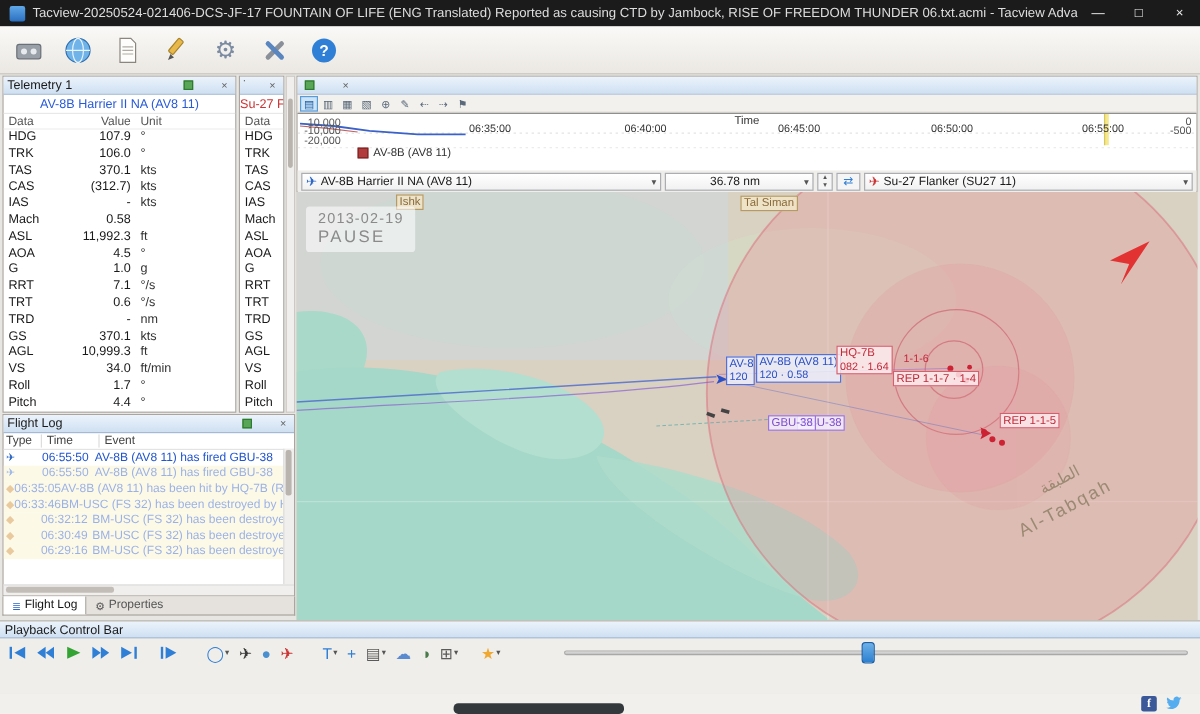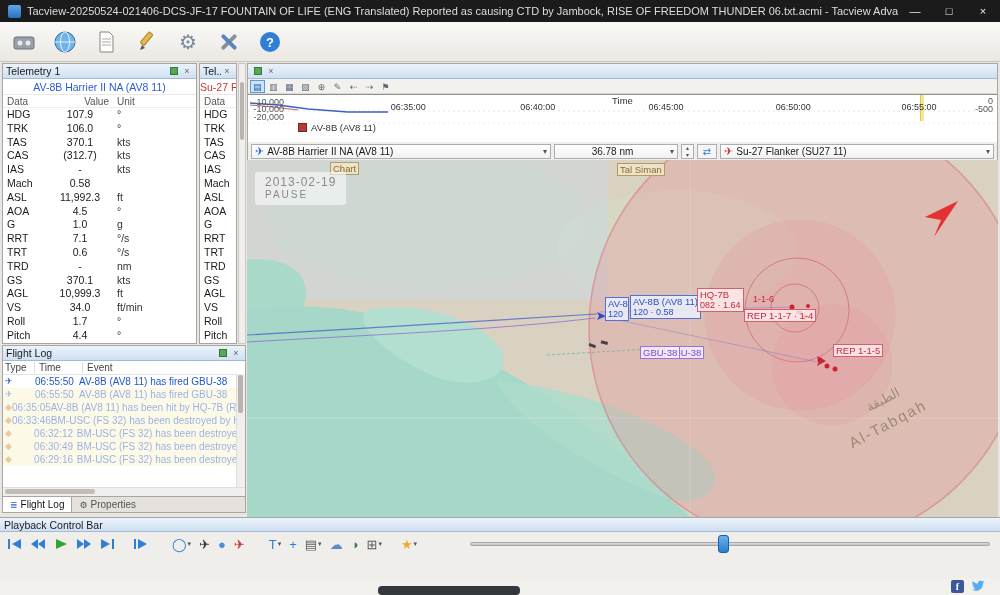--- a/index.html
+++ b/index.html
@@ -13,33 +13,33 @@
   .wctrl { display:flex; height:22px; }
   .wctrl span { width:34px; text-align:center; line-height:22px; font-size:11px; color:#eee; }
 
   
   .toolbar { position:absolute; left:0; top:22px; width:1000px; height:40px; background:linear-gradient(#faf9f7,#ebe8e3); border-bottom:1px solid #c9c5bf; display:flex; align-items:center; gap:9px; padding-left:8px; }
   .tbtn { width:32px; height:32px; display:flex; align-items:center; justify-content:center; border-radius:3px; }
   .tbtn .g { font-size:20px; }
 
   
   .panel { position:absolute; background:#fff; border:1px solid #aaa69f; }
-  .phead { height:15px; background:linear-gradient(#ebf3fc,#cfe0f2); border-bottom:1px solid #a4bad4; display:flex; align-items:center; padding:0 3px; font-size:10.5px; }
+  .phead { height:15px; background:linear-gradient(#ebf3fc,#cfe0f2); border-bottom:1px solid #a4bad4; display:flex; align-items:center; padding:0 3px; font-size:10.5px;gap:17px; }
   .ptitle { flex:1; white-space:nowrap; overflow:hidden; }
   .hico { width:12px; text-align:center; font-size:9px; color:#666; line-height:13px; }
   .hgreen { width:8px; height:8px; background:#59a659; border:1px solid #2e7a2e; margin:0 3px; }
 
   #telemetry1 { left:2px; top:63px; width:195px; height:281px; }
   #telemetry2 { left:199px; top:63px; width:38px; height:281px; }
   .tsub { text-align:center; font-size:10.5px; padding:2px 0 1px; border-bottom:1px solid #e8e8e8; white-space:nowrap; overflow:hidden; }
   .tsub.blue { color:#2a5bd7; } .tsub.red { color:#cc3333; }
   .thead { display:flex; font-size:10px; color:#555; padding:1px 4px 0; border-bottom:1px solid #eee; }
   .thead .c-data { width:44px; } .thead .c-val { width:58px; text-align:right; } .thead .c-unit { padding-left:8px; }
   .trow { display:flex; padding:0 4px; font-size:10.5px; height:13.8px; line-height:13.8px; }
-  .trow .c-data { width:44px; } .trow .c-val { width:58px; text-align:center; } .trow .c-unit { padding-left:8px; color:#333; }
+  .trow .c-data { width:44px; } .trow .c-val { width:58px; text-align:right; } .trow .c-unit { padding-left:8px; color:#333; }
   .trow2 { padding:0 4px; font-size:10.5px; height:13.8px; line-height:13.8px; }
   #telscroll { position:absolute; left:238px; top:63px; width:8px; height:281px; background:#f0efed; border:1px solid #ccc8c2; }
   #telscroll .thumb { margin:18px 1px 0; width:4px; height:58px; background:#b9b5ae; border-radius:2px; }
 
   
   #chartpanel { left:247px; top:63px; width:751px; height:97px; }
   #ctoolbar { height:15px; background:#f3f1ee; border-bottom:1px solid #ddd9d2; display:flex; align-items:center; padding-left:2px; gap:1px; }
   .cbtn { width:15px; height:13px; font-size:9px; line-height:12px; text-align:center; color:#5a6a7a; border:1px solid transparent; }
   .cbtn.active { background:#cde4f7; border-color:#5b9bd5; color:#1f5fa8; }
   #plot { position:relative; height:48px; border-top:1px solid #8f8f8f; overflow:hidden; }
@@ -64,21 +64,21 @@
   .mlabel { position:absolute; font-size:9.5px; line-height:11px; padding:0 2px; border:1px solid; white-space:nowrap; }
   .mlabel .ml-sub { display:block; font-size:9px; }
   .mlabel.blue { color:#2a50c8; border-color:#5570d4; background:rgba(235,242,255,0.82); }
   .mlabel.red { color:#c22a3a; border-color:#d4606e; background:rgba(255,238,240,0.82); }
   .mlabel.purple { color:#7a4ad0; border-color:#9a72de; background:rgba(245,238,255,0.85); }
   .mlabel.red-text { color:#c22a3a; border:none; background:none; font-size:9px; }
   .mlabel.place { color:#8a6a3a; border-color:#b59a68; background:rgba(240,228,200,0.9); }
   .clockbox { position:absolute; left:8px; top:12px; background:rgba(255,255,255,0.55); border-radius:3px; padding:3px 10px 5px; }
   .cdate { color:#8a8a8a; font-size:12px; letter-spacing:1px; }
   .ctime { font-family:"DejaVu Sans Mono", monospace; font-size:30px; font-weight:bold; color:#555; letter-spacing:3px; line-height:32px; }
-  .cpause { color:#8a8a8a; font-size:10px; letter-spacing:2px; }
+  .cpause { color:#8a8a8a; font-size:14px; letter-spacing:2px; }
   .city { position:absolute; left:598px; top:255px; transform:rotate(-28deg); font-size:15px; color:#9b8a72; letter-spacing:2px; }
   .cityar { position:absolute; left:618px; top:232px; transform:rotate(-28deg); font-size:13px; color:#9b8a72; }
 
   
   #flightlog { left:2px; top:345px; width:244px; height:152px; }
   .flcols { display:flex; font-size:10px; color:#444; border-bottom:1px solid #e3e3e3; padding:1px 2px; }
   .flcols span { border-right:1px solid #ddd; padding-right:4px; margin-right:4px; }
   .fl-type { width:30px; } .fl-time { width:44px; } .fl-event { flex:1; border-right:none !important; }
   .flrow { display:flex; font-size:10px; height:13px; line-height:13px; padding:0 2px; color:#2255cc; white-space:nowrap; overflow:hidden; }
   .flrow .fl-ico { width:30px; font-size:9px; }
@@ -402,21 +402,21 @@
     <circle cx="552" cy="152" r="2.5" fill="#cc2233"></circle>
     <circle cx="558" cy="157" r="2.5" fill="#cc2233"></circle>
     <circle cx="561" cy="146" r="2" fill="#cc2233"></circle>
     <circle cx="573" cy="200" r="2.5" fill="#cc2233"></circle>
     <circle cx="580" cy="206" r="2.5" fill="#cc2233"></circle>
     <circle cx="588" cy="209" r="2.5" fill="#cc2233"></circle>
     <path d="M570,196 l9,5 l-9,5 l2,-5 Z" fill="#cc2233"></path>
     <path d="M711,41 L678,57 L694,60 L687,77 Z" fill="#e22a2a" opacity="0.95"></path>
   </svg>
   <div id="maplabels">
-      <div class="mlabel place" style="left: 83px; top: 2px;">Chart</div>
+      <div class="mlabel place" style="left: 83px; top: 2px;">Ishk</div>
       <div class="mlabel place" style="left: 370px; top: 3px;">Tal Siman</div>
       <div class="mlabel purple" style="left: 417px; top: 186px;"><span class="ml-main">GBU-38</span></div>
       <div class="mlabel purple" style="left: 393px; top: 186px;"><span class="ml-main">GBU-38</span></div>
       <div class="mlabel blue" style="left: 358px; top: 137px; width: 24px; overflow: hidden;"><span class="ml-main">AV-8</span><span class="ml-sub">120</span></div>
       <div class="mlabel blue" style="left: 383px; top: 135px;"><span class="ml-main">AV-8B (AV8 11)</span><span class="ml-sub">120 · 0.58</span></div>
       <div class="mlabel red" style="left: 450px; top: 128px;"><span class="ml-main">HQ-7B</span><span class="ml-sub">082 · 1.64</span></div>
       <div class="mlabel red-text" style="left: 504px; top: 134px;"><span class="ml-main">1-1-6</span></div>
       <div class="mlabel red" style="left: 497px; top: 149px;"><span class="ml-main">REP 1-1-7 · 1-4</span></div>
       <div class="mlabel red" style="left: 586px; top: 184px;"><span class="ml-main">REP 1-1-5</span></div>
     </div>

